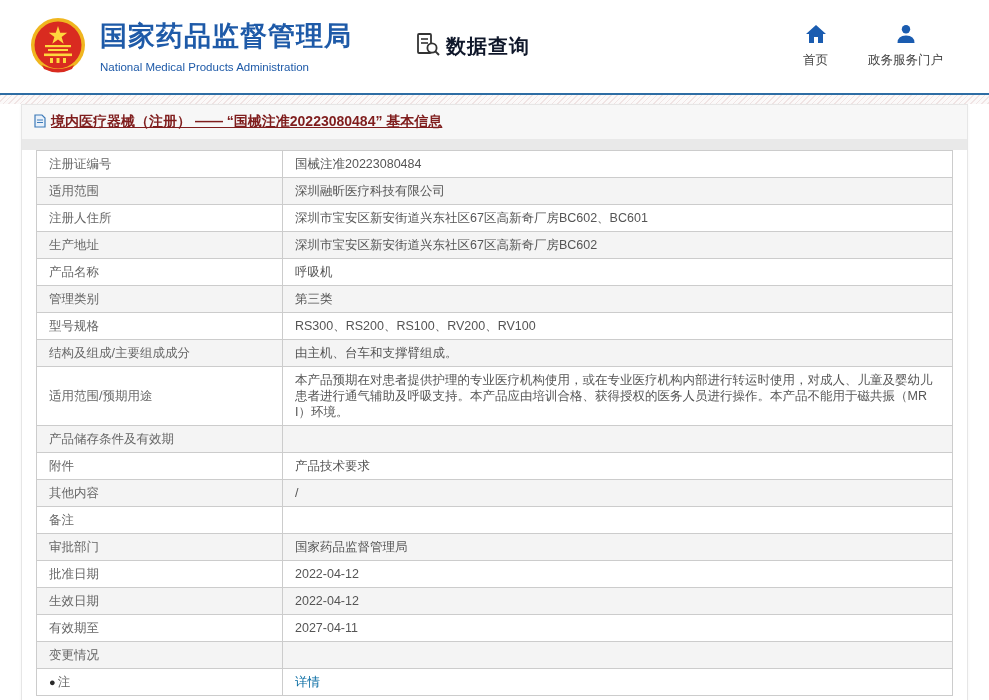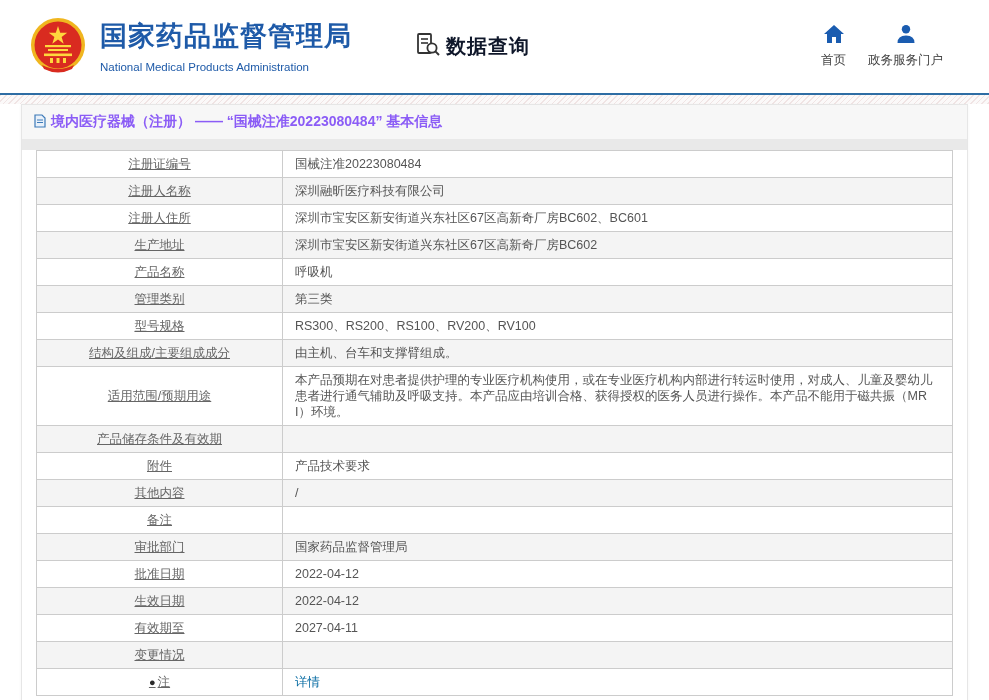--- a/index.html
+++ b/index.html
@@ -14,52 +14,53 @@
   }
   .logo-block { display: flex; align-items: center; cursor: pointer; }
   .emblem { width: 60px; height: 60px; flex: 0 0 auto; }
   .logo-text { margin-left: 12px; }
   .logo-title { font-size: 27px; font-weight: bold; color: #1e5aa8; letter-spacing: 1px; line-height: 30px; }
   .logo-sub { font-size: 11.5px; color: #1e5aa8; margin-top: 10px; }
 
   .section-label { display: flex; align-items: center; margin-left: 62px; cursor: pointer; }
   .section-label .txt { font-size: 20px; color: #0f172a; font-weight: 600; margin-left: 5px; letter-spacing: 1px; }
 
-  .header-nav { margin-left: auto; display: flex; align-items: center; gap: 22px; padding-right: 18px; }
+  .header-nav { margin-left: auto; display: flex; align-items: center; gap: 40px; padding-right: 18px; }
   .nav-item { display: flex; flex-direction: column; align-items: center; gap: 4px; cursor: pointer; }
   .nav-item .nav-label { font-size: 12.5px; color: #444; white-space: nowrap; }
 
   .header-line { height: 2px; background: #2e6da4; }
   .stripe-band {
     height: 9px;
     background: repeating-linear-gradient(135deg, #f0e4e4 0 1px, #fbf9f9 1px 4px);
   }
 
   
   .panel {
     margin: 0 21px; border: 1px solid #e6e6e6; background: #ffffff;
     box-shadow: 0 1px 3px rgba(0,0,0,0.05);
   }
   .panel-title {
     background: #f7f7f7;
     padding: 8px 12px;
-    font-size: 14px; font-weight: 600; color: #8b5cf6;
+    font-size: 14px; font-weight: 600; color: #7f1d1d;
     display: flex; align-items: center; gap: 5px;
     border-bottom: 11px solid #e9e9e9;
+    text-decoration: underline;
   }
   .table-wrap { padding: 0 14px 7px 14px; background: #ffffff; }
 
   table.info { width: 100%; border-collapse: collapse; table-layout: fixed; }
   table.info th, table.info td {
     border: 1px solid #ccc;
     font-size: 12.5px; line-height: 16px; font-weight: normal;
     padding: 5px 12px; vertical-align: middle;
   }
   table.info th {
-    width: 246px; text-align: center; color: #666; white-space: nowrap; text-decoration: underline;
+    width: 246px; text-align: left; color: #666; white-space: nowrap;
   }
   table.info td { text-align: left; color: #555; word-break: break-all; margin-left: 32px; }
   table.info tr { height: 27px; }
   table.info tr:nth-child(even) { background: #f4f4f4; }
   table.info a.row-link { color: #0369a1; text-decoration: none; cursor: pointer; }
   .note-bullet { color: #2b2b2b; font-size: 11px; margin-right: 2px; }
 
   .icon-svg { display: inline-block; vertical-align: middle; }
 </style>
 </head>
@@ -137,21 +138,21 @@
   </div>
 
   <div class="table-wrap">
     <table class="info">
       <tbody id="info-tbody">
           <tr>
             <th>注册证编号</th>
             <td>国械注准20223080484</td>
           </tr>
           <tr>
-            <th>注册人名称</th>
+            <th>适用范围</th>
             <td>深圳融昕医疗科技有限公司</td>
           </tr>
           <tr>
             <th>注册人住所</th>
             <td>深圳市宝安区新安街道兴东社区67区高新奇厂房BC602、BC601</td>
           </tr>
           <tr>
             <th>生产地址</th>
             <td>深圳市宝安区新安街道兴东社区67区高新奇厂房BC602</td>
           </tr>

